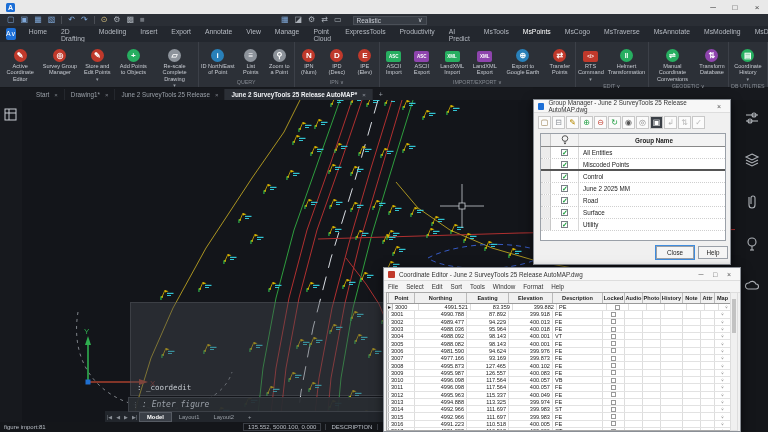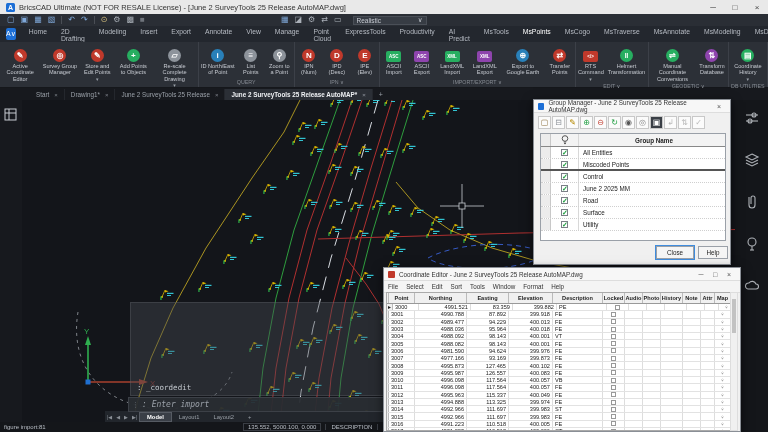--- a/index.html
+++ b/index.html
@@ -122,21 +122,20 @@
   .lockbox { width:5px; height:5px; border:1px solid #999; background:#fff; }
   .mapglyph { color:#777; font-size:6px; }
   #ce-scroll { position:absolute; right:2px; top:24px; width:8px; bottom:0; background:#f0f0f0; border:1px solid #ddd; }
   #ce-thumb { position:absolute; left:1px; top:6px; width:4px; height:34px; background:#c2c2c2; }
 </style>
 </head>
 <body>
 
 <div id="titlebar" class="abs">
   <div id="app-icon">A</div>
-  <span>BricsCAD Ultimate (NOT FOR RESALE License) - [June 2 SurveyTools 25 Release AutoMAP.dwg]</span>
   <div id="win-controls">
       <span>─</span>
       <span>□</span>
       <span>×</span>
     </div>
 </div>
 
 <div id="qat" class="abs">
   <div id="qat-left" style="display:flex;align-items:center;">
       <span class="qicon" style="color: rgb(127, 168, 217);">▢</span>
@@ -738,21 +737,21 @@
     <div class="rb-icon"><svg width="16" height="16" viewBox="0 0 16 16" fill="none" stroke="#c8ccd2" stroke-width="1.1">
         <path d="M4,11 A3,3 0 0,1 5,5 A4,4 0 0,1 12,6 A2.5,2.5 0 0,1 12,11 Z"></path>
       </svg></div>
   </div>
 
 <div id="cmd-history" class="abs">
   <div>: _coordedit</div>
 </div>
 <div id="cmd-bar" class="abs">
   <span class="grip">⋮</span>
-  <span>: Enter import</span>
+  <span>: Enter figure</span>
 </div>
 
 <div id="layoutbar" class="abs">
     <span class="lnav">|◀</span>
     <span class="lnav">◀</span>
     <span class="lnav">▶</span>
     <span class="lnav">▶|</span>
     <span class="ltab active">Model</span>
     <span class="ltab">Layout1</span>
     <span class="ltab">Layout2</span>

